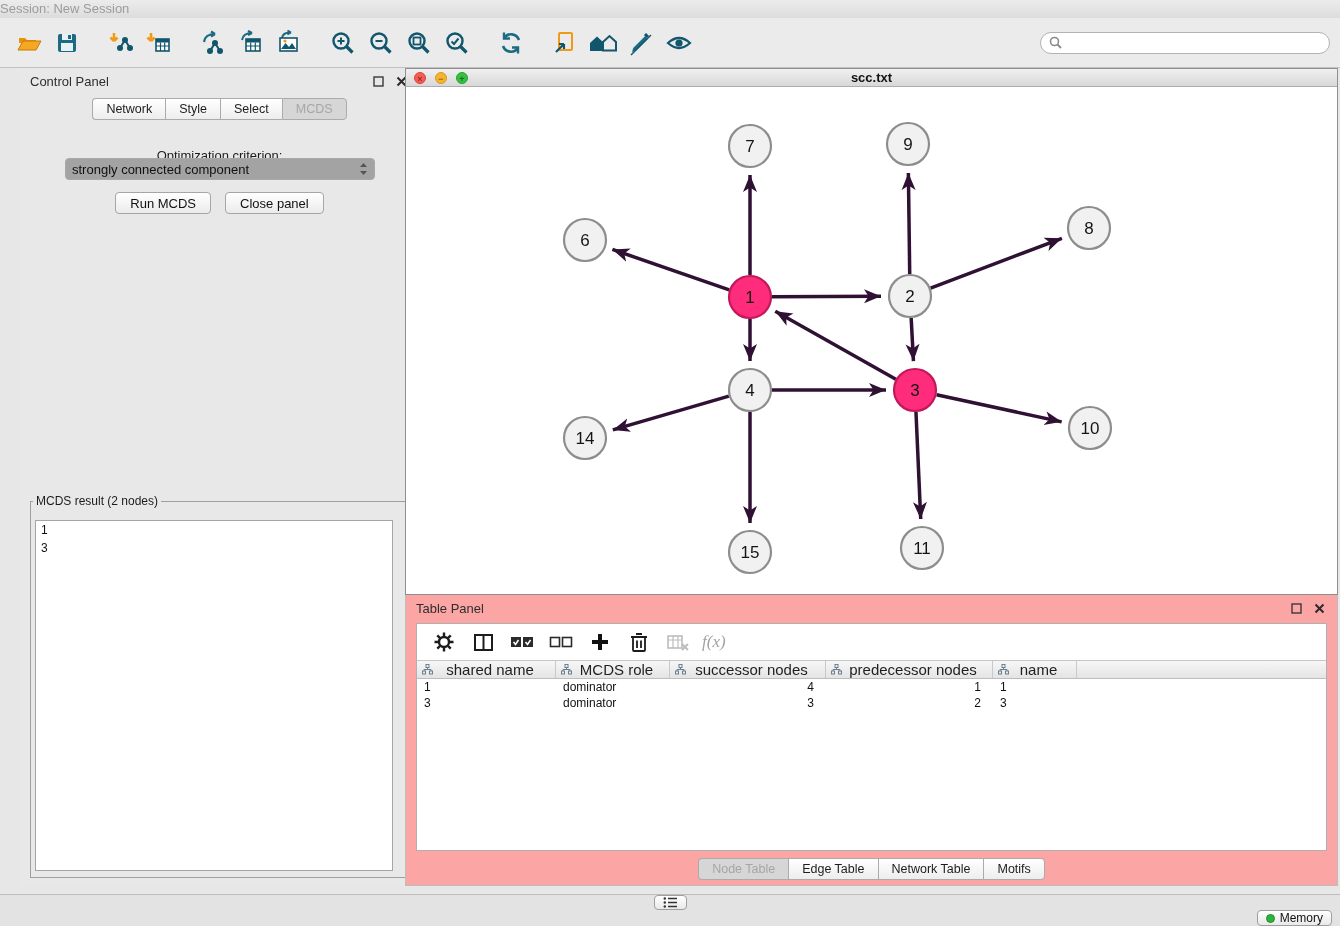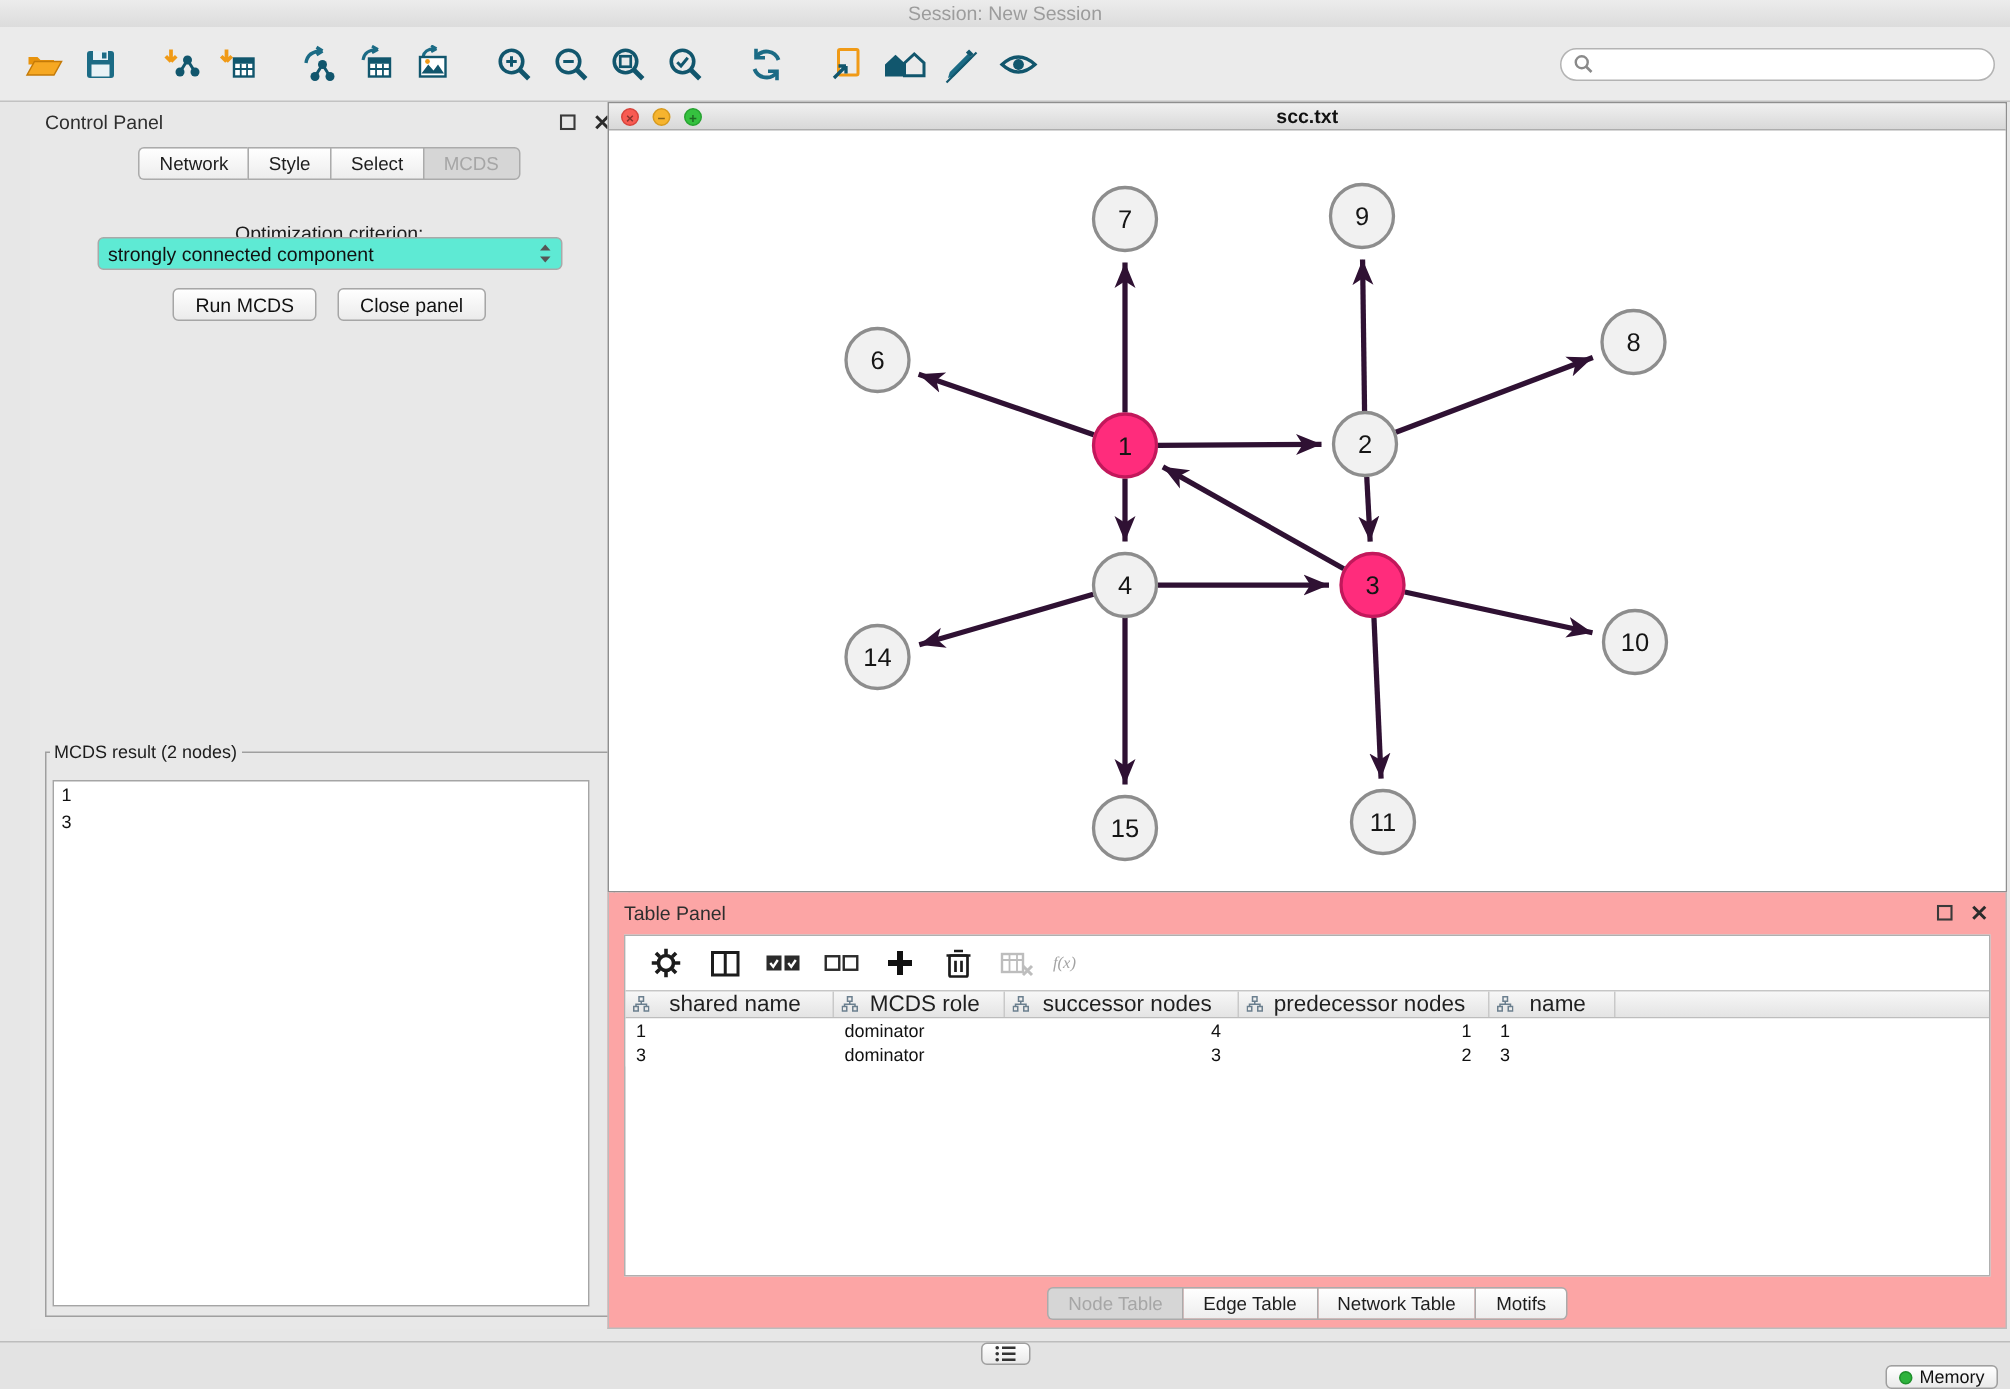--- a/index.html
+++ b/index.html
@@ -3,21 +3,21 @@
 <meta charset="utf-8">
 <style>
   * { margin:0; padding:0; box-sizing:border-box; }
   html,body { width:1340px; height:926px; overflow:hidden;
     font-family:"Liberation Sans", sans-serif; background:#e7e7e7; }
   .app { position:relative; width:1340px; height:926px; }
 
   
   .titlebar { position:absolute; top:0; left:0; right:0; height:18px;
     background:linear-gradient(#ececec,#dcdcdc);
-    text-align:center; font-size:13px; line-height:18px; color:#9c9c9c; }
+    font-size:13px; line-height:18px; color:#9c9c9c; }
 
   
   .toolbar { position:absolute; top:18px; left:0; right:0; height:50px;
     display:flex; align-items:center; padding:0 10px;
     border-bottom:1px solid #c2c2c2; background:#ebebeb; }
   .tbtn { width:38px; height:38px; border:none; background:transparent;
     display:flex; align-items:center; justify-content:center; cursor:pointer; }
   .tgap { width:16px; }
   .search { margin-left:auto; width:290px; height:22px; background:#fff;
     border:1px solid #b3b3b3; border-radius:12px; display:flex;
@@ -38,21 +38,21 @@
   .tab { font-size:12.5px; padding:3px 13px; border:1px solid #ababab;
     border-right:none; background:linear-gradient(#ffffff,#ededed);
     color:#1d1d1d; cursor:pointer; }
   .tab:first-child { border-radius:4px 0 0 4px; }
   .tab:last-child { border-right:1px solid #ababab; border-radius:0 4px 4px 0; }
   .tab.selected { background:#d6d6d6; color:#a6a6a6; }
 
   .opt-label { text-align:center; font-size:13px; color:#1c1c1c;
     margin-top:28px; }
   .dropdown { position:absolute; left:45px; top:90px; width:310px; height:22px;
-    background:#5eead4; border:1px solid #a9a9a9; border-radius:4px;
+    background:#a3a3a3; border:1px solid #a9a9a9; border-radius:4px;
     font-size:13px; display:flex; align-items:center; padding:0 6px;
     cursor:pointer; }
   .dropdown .dval { flex:1; color:#111; }
   .btn-row { position:absolute; top:124px; left:0; width:100%;
     display:flex; justify-content:center; gap:14px; }
   .pbtn { height:22px; padding:0 14px; font-size:13px; color:#111;
     background:linear-gradient(#ffffff,#ebebeb); border:1px solid #a6a6a6;
     border-radius:4px; cursor:pointer; font-family:"Liberation Sans",sans-serif; }
 
   .result-box { position:absolute; left:10px; top:426px; width:380px;
@@ -82,21 +82,21 @@
   
   .table-panel { position:absolute; left:405px; top:595px; width:933px;
     height:291px; background:#fca5a5; border:1px solid #bcbcbc; border-top:none; }
   .tp-inner { position:absolute; left:10px; right:10px; top:28px; bottom:34px;
     background:#fff; border:1px solid #b0b0b0; overflow:hidden; }
   .tp-toolbar { height:36px; display:flex; align-items:center; gap:9px;
     padding-left:12px; background:#fff; }
   .ticon { width:30px; height:28px; border:none; background:transparent;
     display:flex; align-items:center; justify-content:center; cursor:pointer; }
   .fx { font-family:"Liberation Serif", serif; font-style:italic;
-    font-size:11px; color:#a3a3a3; }
+    font-size:17px; color:#a3a3a3; }
   .table-header-row { display:flex; height:19px;
     background:linear-gradient(#f7f7f7,#e4e4e4);
     border-top:1px solid #c6c6c6; border-bottom:1px solid #bdbdbd; }
   .th { display:flex; align-items:center; font-size:15px; color:#1f1f1f;
     border-right:1px solid #c9c9c9; padding-left:5px; cursor:pointer; }
   .th .thlabel { flex:1; text-align:center; padding-right:8px; }
   .th.filler { flex:1; border-right:none; }
   .tr { display:flex; height:16px; background:#fff; }
   .td { font-size:12px; color:#111; line-height:16px; overflow:hidden; }
 

